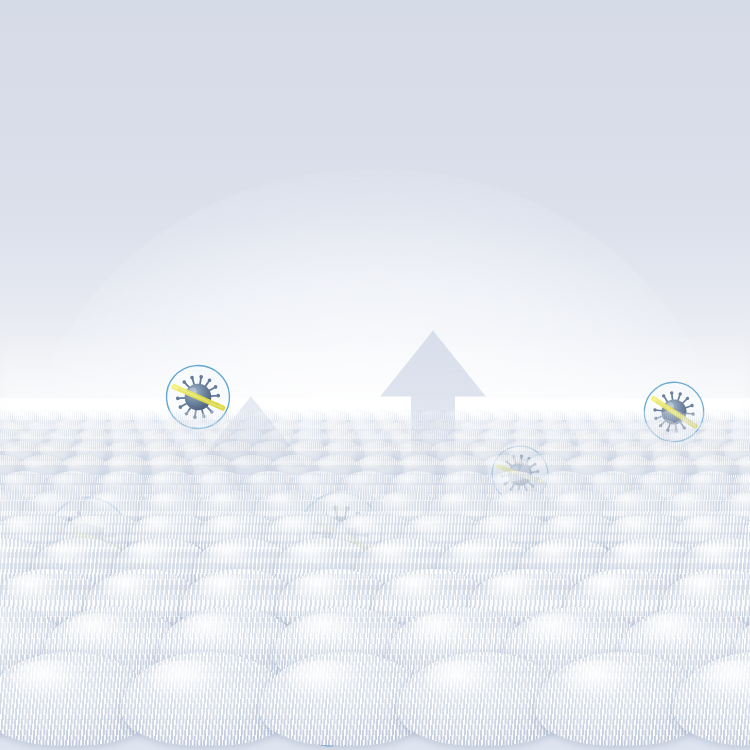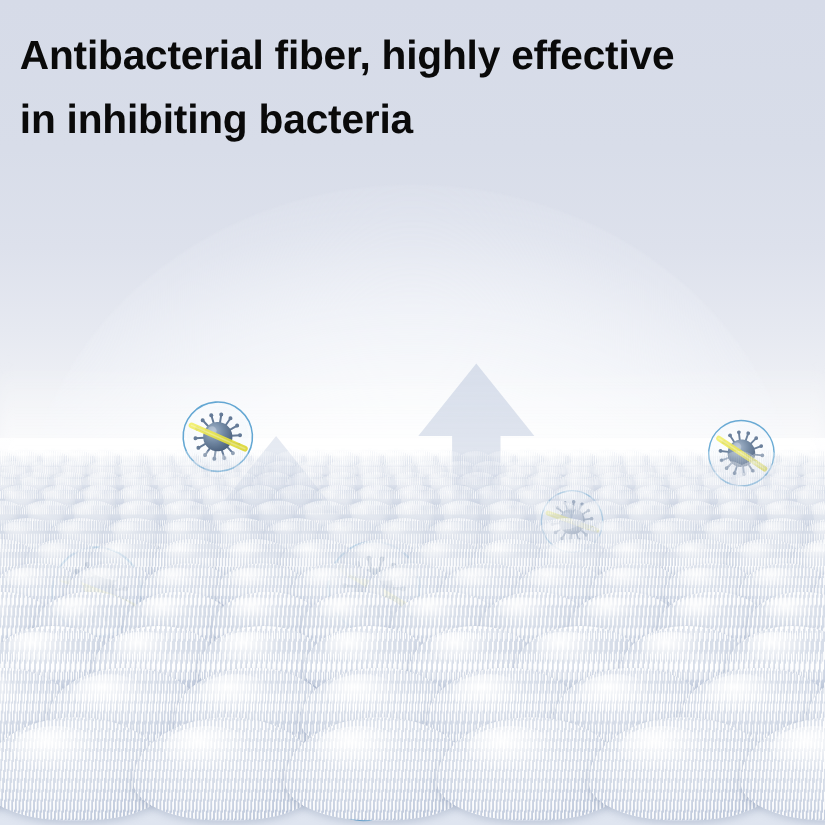--- a/index.html
+++ b/index.html
@@ -784,16 +784,14 @@
           <circle cx="50" cy="50" r="19" fill="url(#body6)"></circle>
           <circle cx="43" cy="42" r="6" fill="#ffffff" opacity=".28"></circle>
           <line x1="17" y1="33" x2="84" y2="68" stroke="url(#sl6)" stroke-width="7.5" stroke-linecap="round" opacity=".92"></line>
           <line x1="17" y1="33" x2="84" y2="68" stroke="#ffffff" stroke-width="2" stroke-linecap="round" opacity=".30"></line>
         </svg>
       </div>
     </div>
 
   <div class="topclip">&nbsp;</div>
 
-  <div class="headline">Antibacterial fiber, highly effective
-in inhibiting bacteria</div>
 
 </div>
 
 </body></html>

